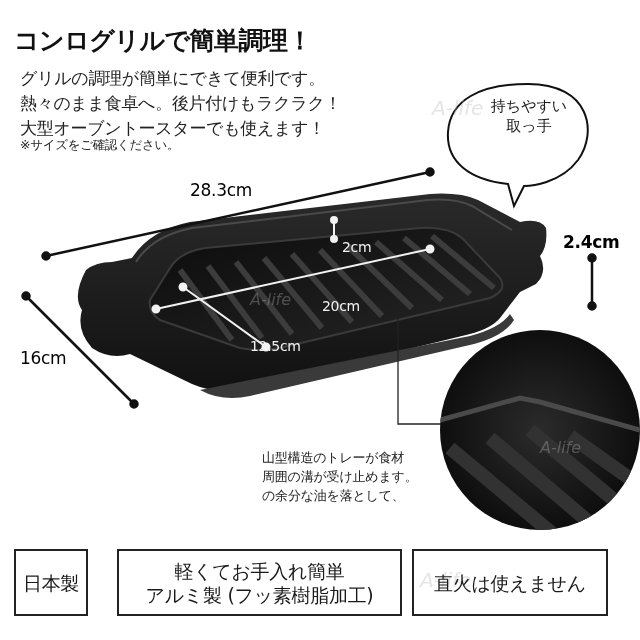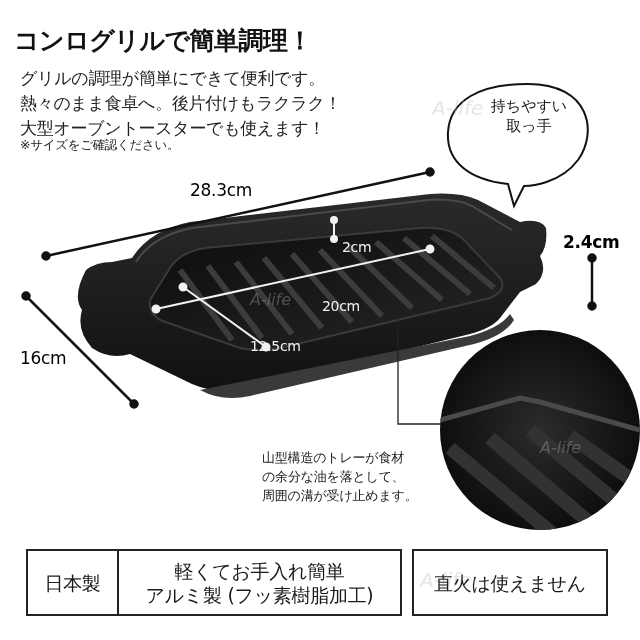--- a/index.html
+++ b/index.html
@@ -17,21 +17,21 @@
   .dim-label { position: absolute; font-size: 17px; color: #000000; letter-spacing: -0.3px; }
   .dim-label.white { color: #f2f2f2; font-size: 14px; margin-top: 20px; }
 
   .bubble-text { position: absolute; left: 474px; top: 96px; width: 110px; text-align: center; font-size: 15px; line-height: 20px; color: #1a1a1a; }
   .bubble-text .warn { color: #e0283a; font-weight: bold; font-size: 14px; }
 
   .callout { position: absolute; left: 262px; top: 448px; font-size: 13px; line-height: 19px; color: #222; letter-spacing: -0.2px; }
 
   .badges { position: absolute; left: 14px; top: 549px; width: 612px; height: 67px; }
   .badge { position: absolute; top: 0; height: 67px; border: 2px solid #222; display: flex; flex-direction: column; align-items: center; justify-content: center; font-size: 19px; line-height: 24px; color: #1a1a1a; text-align: center; letter-spacing: -0.3px; }
-  .badge.b1 { left: 12px; width: 93px; }
+  .badge.b1 { left: 0; width: 74px; }
   .badge.b2 { left: 103px; width: 285px; }
   .badge.b3 { left: 398px; width: 196px; }
 </style>
 </head>
 <body>
 
 <div class="headline">コンログリルで簡単調理！</div>
 
 <div class="desc">
   <div>グリルの調理が簡単にできて便利です。</div>
@@ -137,22 +137,22 @@
 <div class="dim-label white" style="left:322px;top:278px;">20cm</div>
 <div class="dim-label white" style="left:250px;top:318px;">12.5cm</div>
 
 <div class="bubble-text">
   <div>持ちやすい</div>
   <div>取っ手</div>
 </div>
 
 <div class="callout">
   <div>山型構造のトレーが食材</div>
+  <div>周囲の溝が受け止めます。</div>
   <div>の余分な油を落として、</div>
-  <div>周囲の溝が受け止めます。</div>
 </div>
 
 <div class="badges">
   <div class="badge b1">
     <div>日本製</div>
   </div>
   <div class="badge b2">
     <div>軽くてお手入れ簡単</div>
     <div>アルミ製 (フッ素樹脂加工)</div>
   </div>

